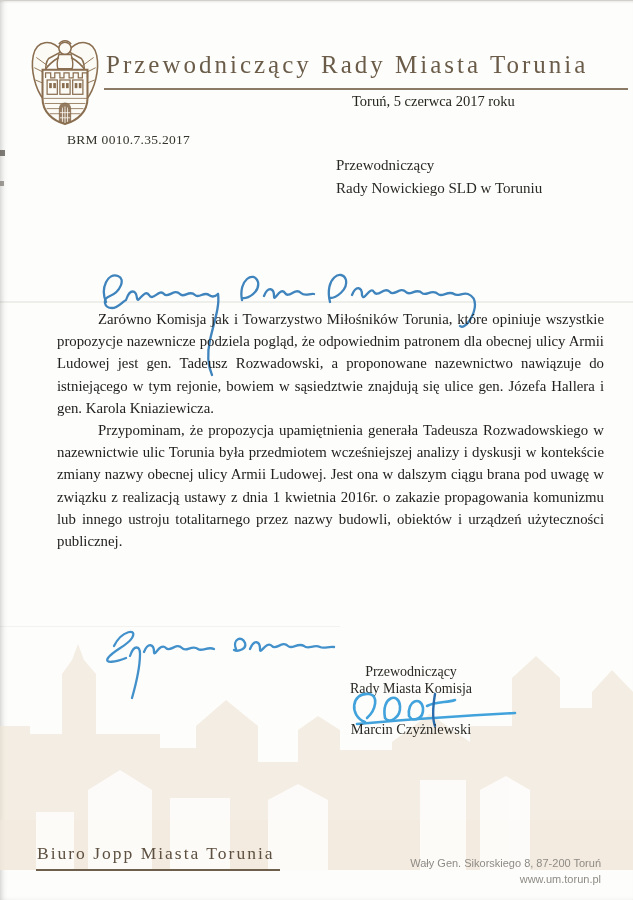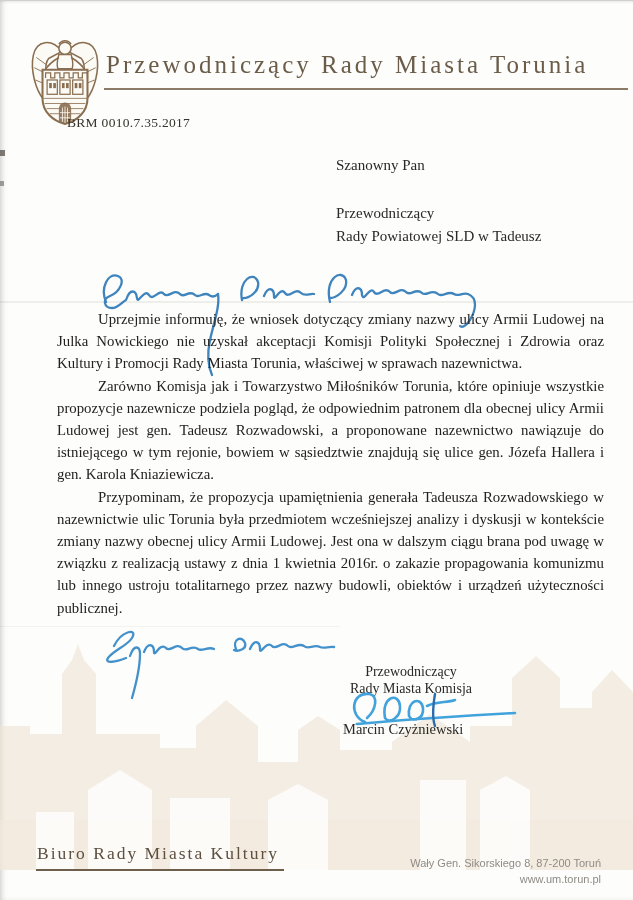--- a/index.html
+++ b/index.html
@@ -8,36 +8,36 @@
     background:#fdfdfb;overflow:hidden;
     font-family:"Liberation Serif", serif;color:#232220;
     box-shadow:inset 4px 0 6px -3px rgba(0,0,0,.22), inset 0 3px 3px -2px rgba(0,0,0,.14);
   }
   
   .coat{position:absolute;left:27px;top:35px;width:76px;height:92px;}
   .lh-title{position:absolute;left:106px;top:51px;font-size:25px;letter-spacing:3px;
     color:#6b5c49;white-space:nowrap;}
   .lh-rule{position:absolute;left:104px;top:88px;width:524px;height:2px;background:#8a7a66;}
   .lh-date{position:absolute;left:352px;top:93px;font-size:14.5px;color:#26251f;}
-  .lh-ref{position:absolute;left:67px;top:115px;font-size:13.5px;color:#34332c;letter-spacing:.3px;}
+  .lh-ref{position:absolute;left:67px;top:132px;font-size:13.5px;color:#34332c;letter-spacing:.3px;}
   
   .recipient{position:absolute;left:336px;top:154px;font-size:15px;line-height:23px;color:#2a2925;}
   .recipient .salutation{margin-bottom:25px;}
   
   .hand-greeting{position:absolute;left:92px;top:262px;width:400px;height:118px;}
   .hand-closing{position:absolute;left:96px;top:616px;width:250px;height:95px;}
   .hand-signature{position:absolute;left:343px;top:688px;width:175px;height:40px;}
   
   .body-text{position:absolute;left:57px;top:308px;width:547px;font-size:14.8px;
     line-height:22.2px;text-align:justify;color:#222120;}
   .body-text p{margin:0;text-indent:41px;}
   
   .sig-role{position:absolute;left:345px;top:664px;width:132px;text-align:center;
     font-size:14px;line-height:16.5px;color:#2a2925;}
-  .sig-name{position:absolute;left:343px;top:721px;width:136px;text-align:left;
+  .sig-name{position:absolute;left:343px;top:721px;width:136px;text-align:center;
     font-size:14.5px;color:#2a2925;}
   
   .watermark{position:absolute;left:0;top:630px;width:633px;height:240px;pointer-events:none;}
   .crease1{position:absolute;left:0;top:301px;width:633px;height:2px;background:rgba(110,104,92,.10);}
   .crease2{position:absolute;left:0;top:626px;width:340px;height:1px;background:rgba(110,104,92,.07);}
   .edge-mark1{position:absolute;left:0;top:150px;width:5px;height:6px;background:#56524c;opacity:.75;}
   .edge-mark2{position:absolute;left:0;top:181px;width:4px;height:5px;background:#7a766f;opacity:.7;}
   .top-hairline{position:absolute;left:0;top:0;width:633px;height:1px;background:#d2d0cc;}
   
   .footer-office{position:absolute;left:36px;top:843px;font-size:17.5px;letter-spacing:2px;
@@ -100,37 +100,36 @@
       <path d="M16,62 h43 M17,67 h40 M19,72 h36 M22,77 h30"></path>
     </g>
     <path d="M31,86 L31,72 A6,6 0 0 1 43,72 L43,86 Z" fill="#8a6e50" opacity="0.9"></path>
     <g stroke="#fcfaf5" stroke-width="0.9" fill="none" opacity="0.9">
       <path d="M34.5,71 V85 M37,70 V86 M39.5,71 V85 M32,76 H42 M32,81 H42"></path>
     </g>
   </svg>
 
   <div class="lh-title">Przewodniczący Rady Miasta Torunia</div>
   <div class="lh-rule"></div>
+  <div class="lh-date">Toruń, 5 czerwca 2017 roku</div>
   <div class="lh-ref">BRM 0010.7.35.2017</div>
 
   <div class="recipient">
-    <div class="salutation">Szanowny Pan</div>
     <div>Przewodniczący</div>
-    <div>Rady Powiatowej SLD w Tadeusz</div>
+    <div>Rady Nowickiego SLD w Toruniu</div>
   </div>
 
   <svg class="hand-greeting" viewBox="0 0 400 118" fill="none" stroke="#2f7ab8" stroke-width="2.3" stroke-linecap="round" stroke-linejoin="round" opacity="0.92" aria-label="Szanowny Panie Przewodniczący">
     <path d="M14,40 C8,26 16,10 26,14 C34,17 28,30 18,34 C10,37 12,46 20,46 C26,46 30,40 34,38 C38,26 44,28 45,36 C46,43 52,26 57,33 C61,40 67,26 72,32 C76,37 82,26 88,32 C92,37 97,27 103,33 C107,37 112,29 117,33 C121,36 124,34 126,32"></path>
     <path d="M126,32 C128,44 122,60 118,78 C115,92 116,104 120,113"></path>
     <path d="M150,38 C146,18 162,8 166,20 C168,30 156,37 150,36 M172,34 C176,24 182,26 182,34 C182,41 188,24 193,31 C197,37 203,25 209,31 C213,35 218,31 222,32"></path>
     <path d="M238,40 C232,16 250,6 254,18 C256,28 244,36 238,36 M260,33 C264,23 270,25 270,33 C272,41 278,23 282,30 C286,36 292,24 298,30 C302,35 308,24 314,30 C318,35 324,25 330,31 C334,35 340,26 346,32 C350,36 356,28 362,32 C366,35 371,30 376,32 C386,36 384,48 378,58 C374,64 370,66 368,64"></path>
   </svg>
 
   <div class="body-text">
-    <p>Uprzejmie informuję, że wniosek dotyczący zmiany nazwy ulicy Armii Ludowej na Julka Nowickiego nie uzyskał akceptacji Komisji Polityki Społecznej i Zdrowia oraz Kultury i Promocji Rady Miasta Torunia, właściwej w sprawach nazewnictwa.</p>
     <p>Zarówno Komisja jak i Towarzystwo Miłośników Torunia, które opiniuje wszystkie propozycje nazewnicze podziela pogląd, że odpowiednim patronem dla obecnej ulicy Armii Ludowej jest gen. Tadeusz Rozwadowski, a proponowane nazewnictwo nawiązuje do istniejącego w tym rejonie, bowiem w sąsiedztwie znajdują się ulice gen. Józefa Hallera i gen. Karola Kniaziewicza.</p>
     <p>Przypominam, że propozycja upamiętnienia generała Tadeusza Rozwadowskiego w nazewnictwie ulic Torunia była przedmiotem wcześniejszej analizy i dyskusji w kontekście zmiany nazwy obecnej ulicy Armii Ludowej. Jest ona w dalszym ciągu brana pod uwagę w związku z realizacją ustawy z dnia 1 kwietnia 2016r. o zakazie propagowania komunizmu lub innego ustroju totalitarnego przez nazwy budowli, obiektów i urządzeń użyteczności publicznej.</p>
   </div>
 
   <svg class="hand-closing" viewBox="0 0 250 95" fill="none" stroke="#3488c8" stroke-width="2.3" stroke-linecap="round" stroke-linejoin="round" opacity="0.92" aria-label="Z wyrazami szacunku">
     <path d="M18,30 C26,14 42,12 36,22 C31,30 18,34 12,42 C8,48 20,46 30,42"></path>
     <path d="M34,40 C38,28 44,30 44,38 C44,52 40,68 36,82 M48,36 C52,26 58,28 58,36 C58,42 64,26 70,32 C74,37 80,26 86,32 C90,37 96,28 102,33 C106,36 112,30 118,33"></path>
     <path d="M140,33 C136,23 146,19 149,27 C151,33 142,36 138,34 M154,33 C158,23 164,25 164,33 C164,40 170,24 176,30 C180,35 186,24 192,30 C196,34 202,26 208,30 C212,34 218,28 224,31 C228,33 233,30 238,31"></path>
   </svg>
 
@@ -143,19 +142,19 @@
     <path d="M22,34 C6,28 8,4 26,6 C36,7 33,22 24,30"></path>
     <path d="M42,30 C38,8 56,4 57,18 C58,30 46,36 42,30"></path>
     <path d="M66,28 C64,12 78,8 80,20 C81,32 69,34 66,28"></path>
     <path d="M14,36 C60,32 110,28 172,25"></path>
     <path d="M84,18 C94,13 104,15 112,12"></path>
     <path d="M92,6 C90,18 89,30 92,38" stroke="#2a6cae" stroke-width="2.4"></path>
   </svg>
 
   <div class="sig-name">Marcin Czyżniewski</div>
 
-  <div class="footer-office">Biuro Rady Miasta Kultury</div>
+  <div class="footer-office">Biuro Jopp Miasta Torunia</div>
   <div class="footer-address">
     <div>Wały Gen. Sikorskiego 8, 87-200 Toruń</div>
     <div>www.um.torun.pl</div>
   </div>
 
 </div>
 
 </body></html>

